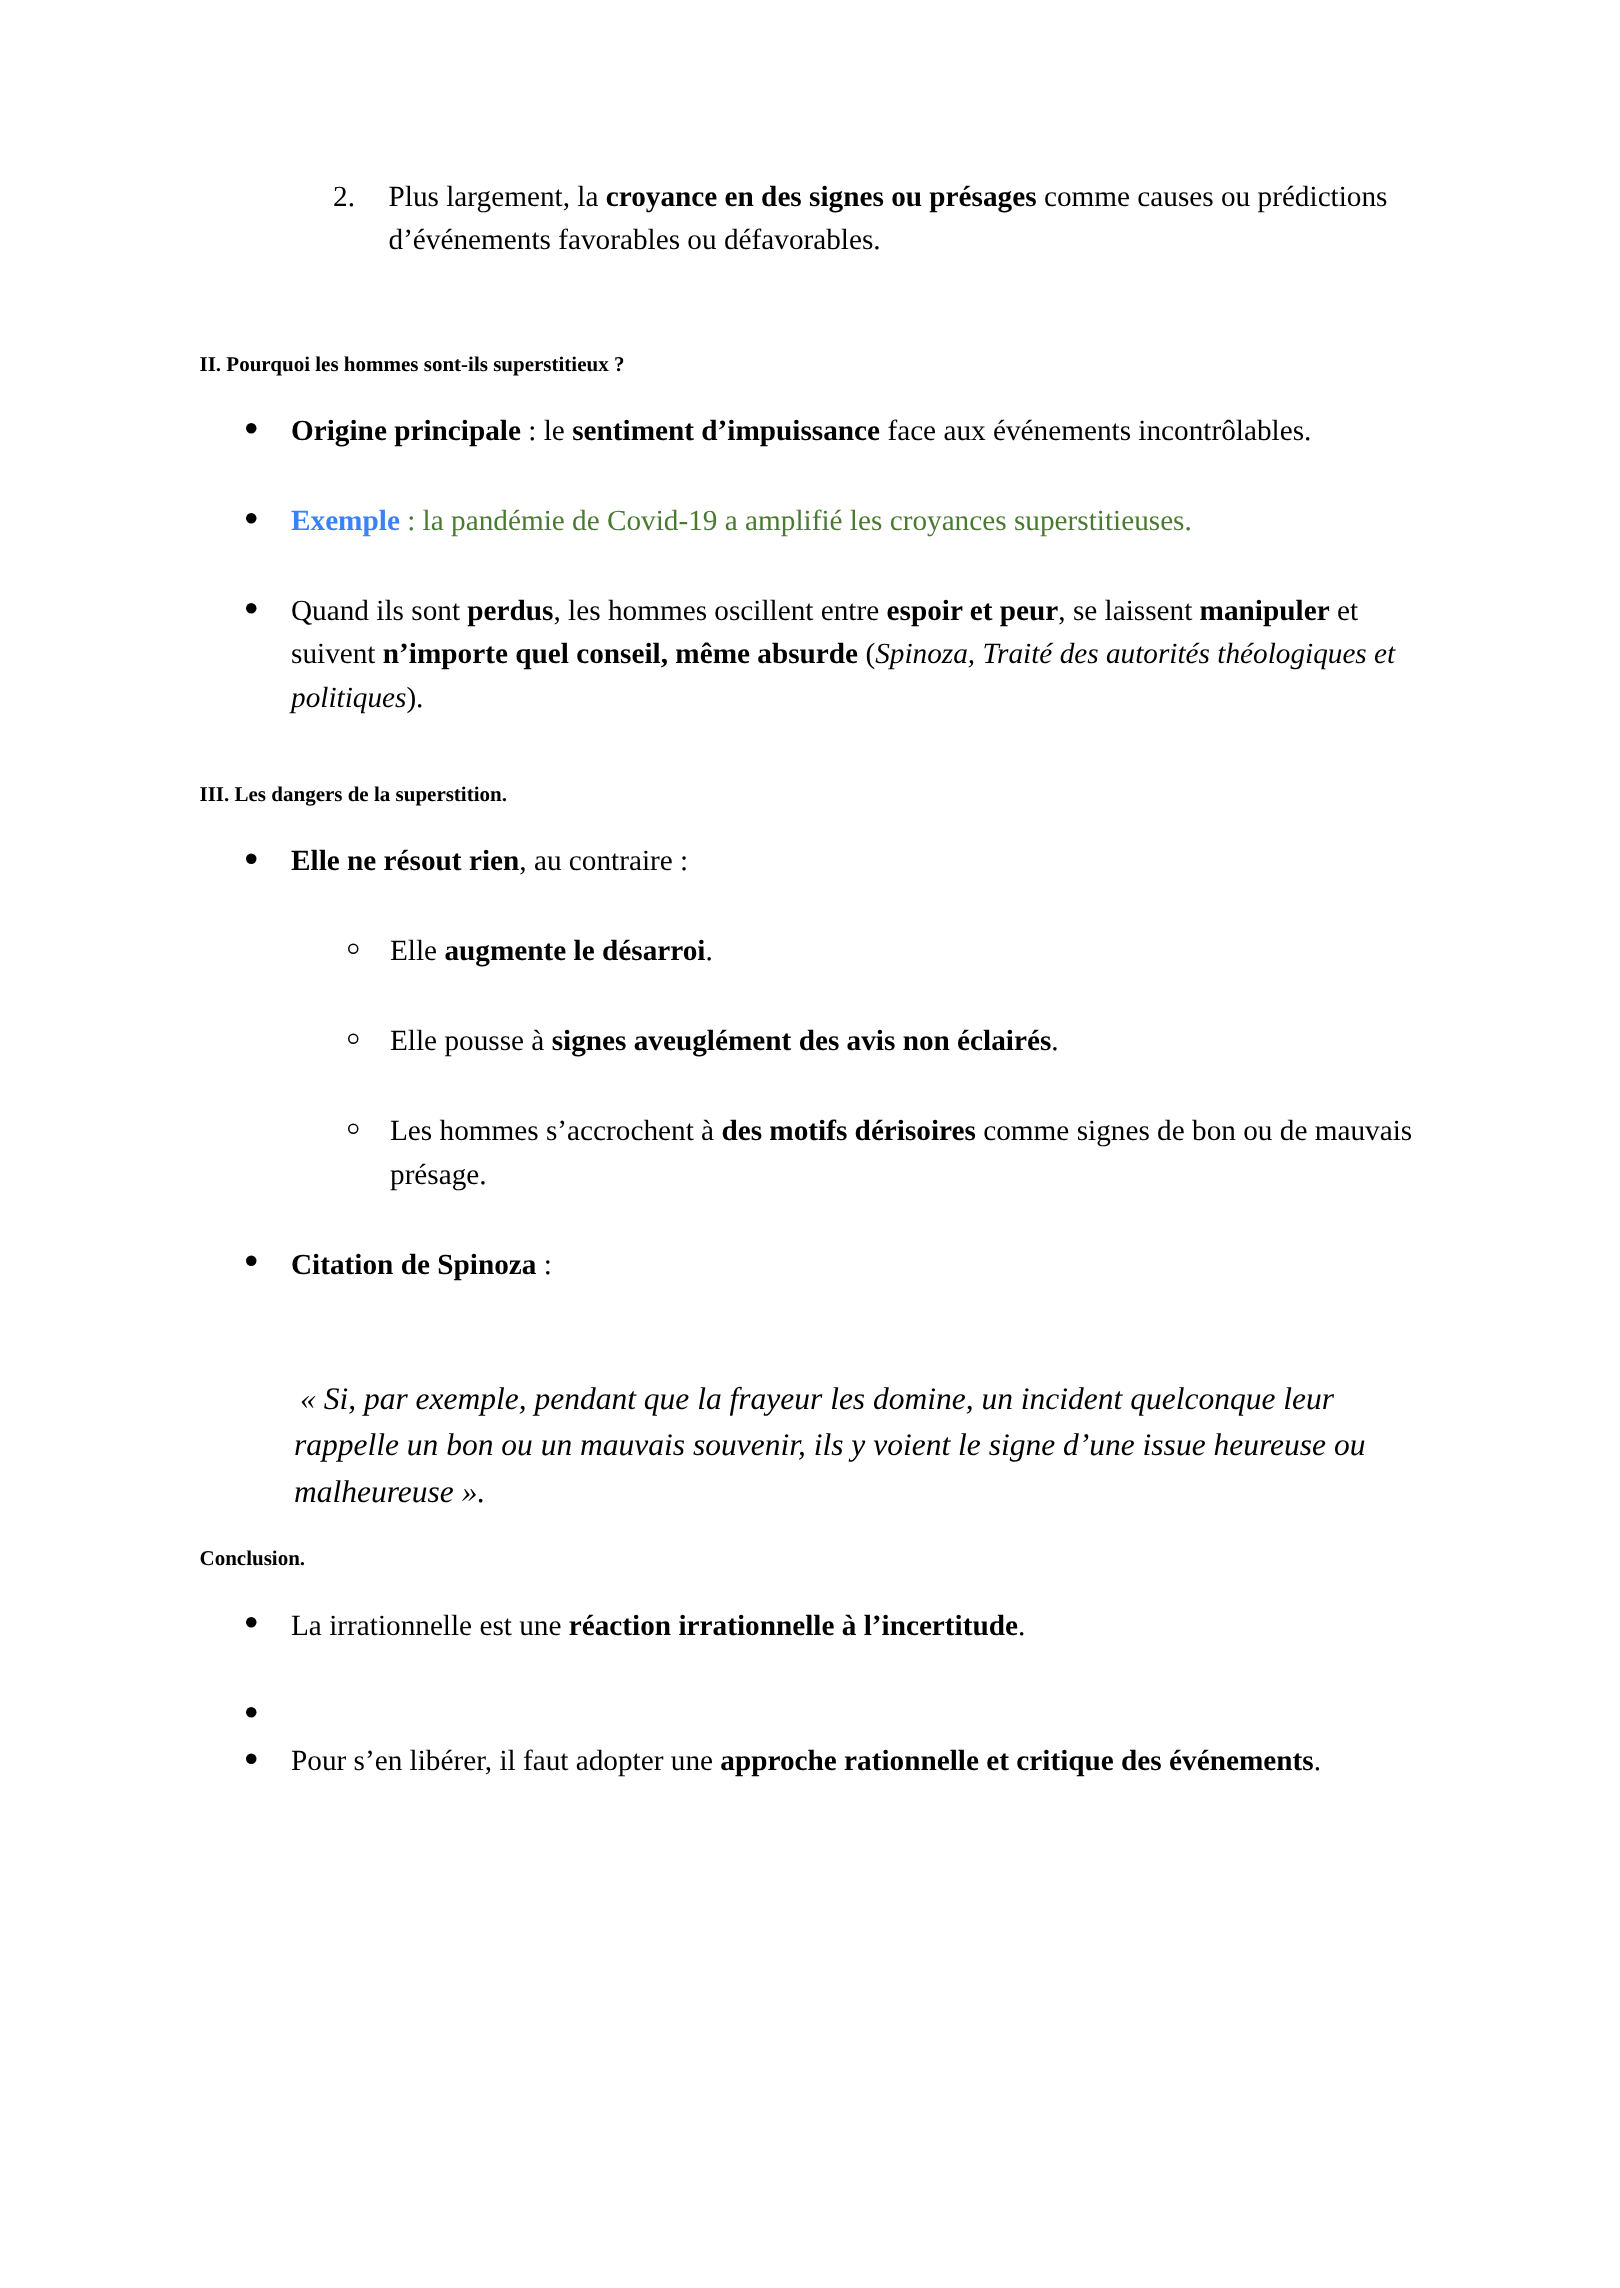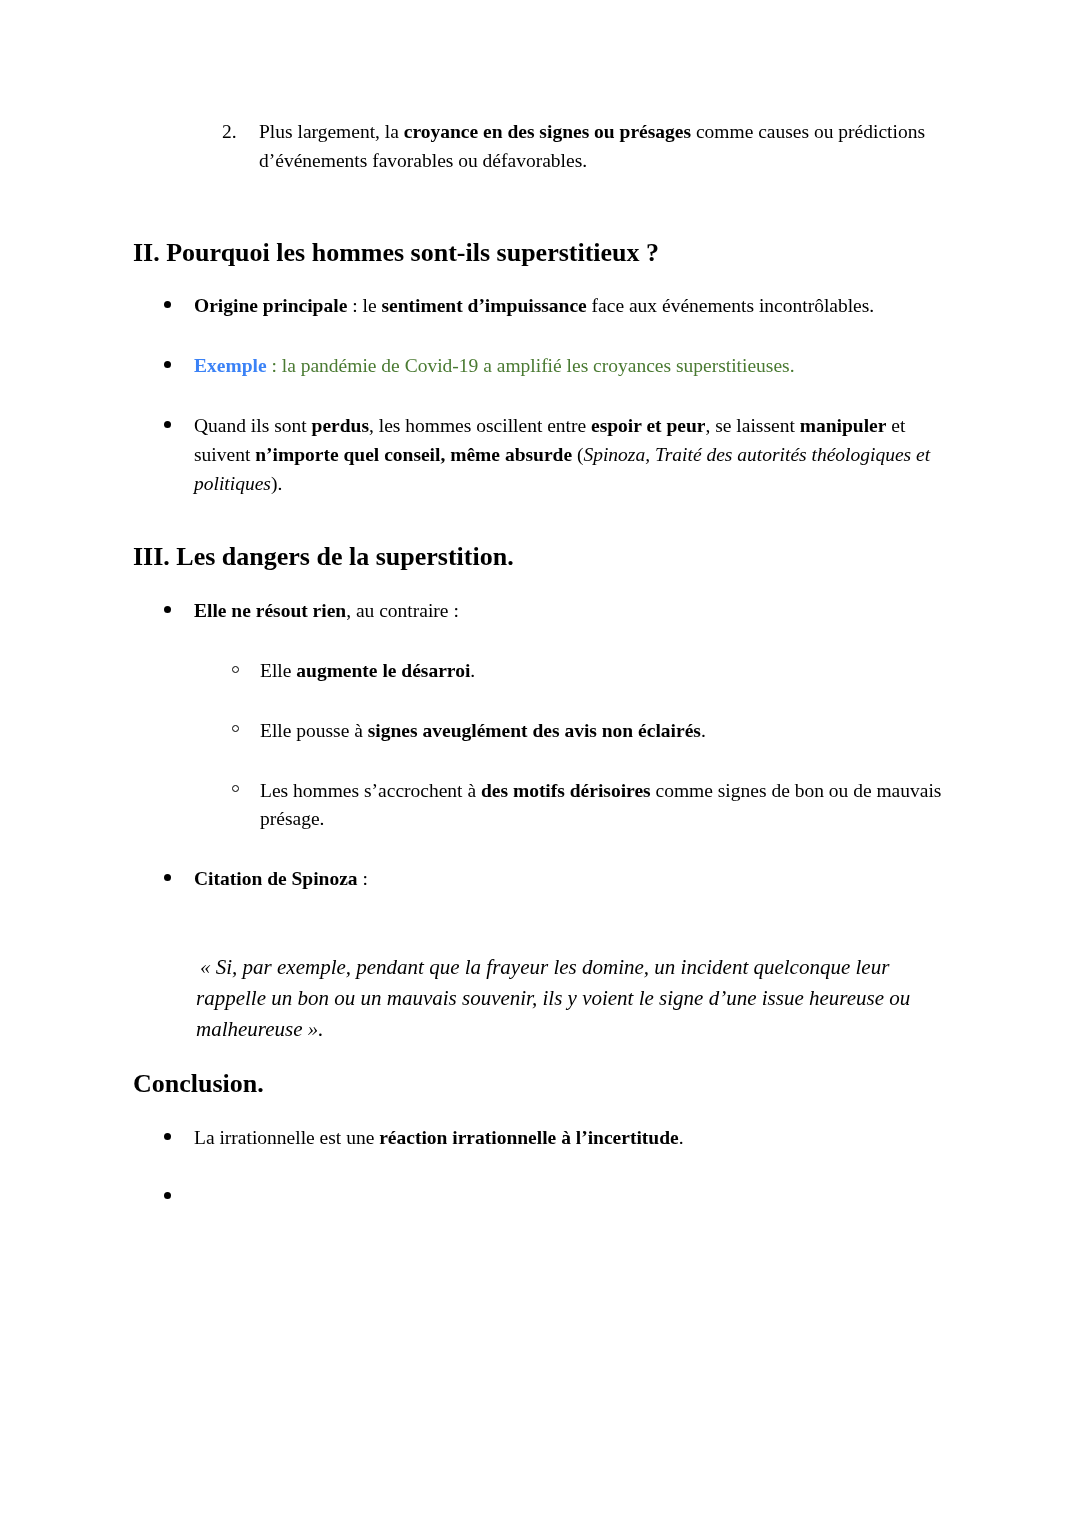--- a/index.html
+++ b/index.html
@@ -31,21 +31,21 @@
 
   
   .blk {
     font-size: 19.5px;
     line-height: 1.48;
     text-align: left;
   }
 
   
   .heading {
-    font-size: 26px;
+    font-size: 14px;
     font-weight: bold;
     line-height: 1.48;
     margin: 0;
   }
   .h-ii  { margin-top: 0; }
 
   
   .ol-level1 {
     position: relative;
     padding-left: 126px;
@@ -213,15 +213,19 @@
     </div>
 
     <div class="sp-m"></div>
 
     <div class="ul-level1 blk">
       <span class="marker"><span class="disc"></span></span>
     </div>
 
     <div class="sp-m"></div>
 
+    <div class="ul-level1 blk">
+      <span class="marker"><span class="disc"></span></span>
+      <span><span>Pour s’en libérer, il faut adopter une </span><span style="font-weight: bold;">approche rationnelle et critique des événements</span><span>.</span></span>
+    </div>
 
   </div>
 </div>
 
 </body></html>

